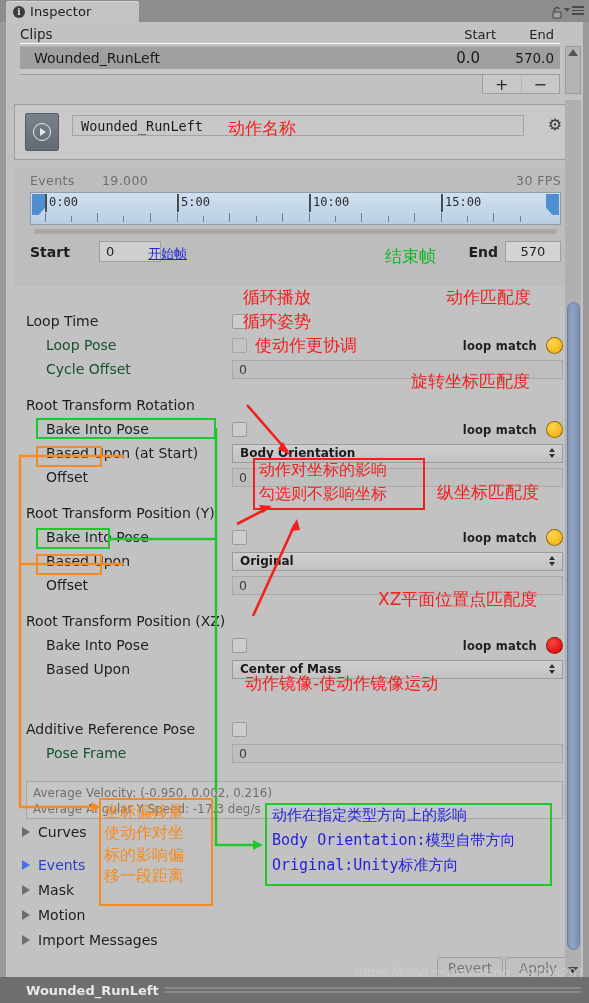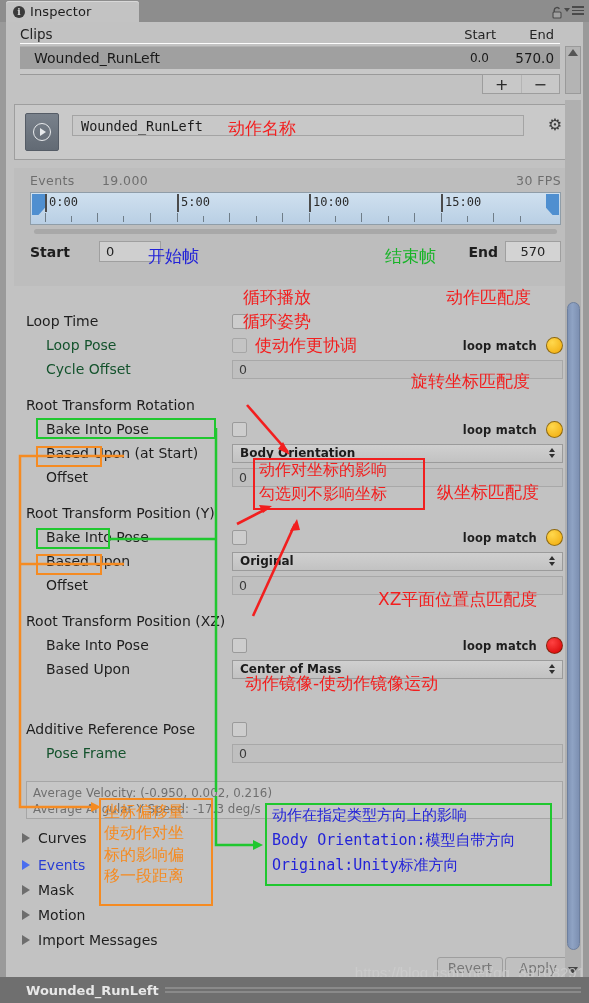--- a/index.html
+++ b/index.html
@@ -55,21 +55,21 @@
   .clips-head .c-title { font-size: 13.5px; color: #242424; }
   .clips-head .c-start { position: absolute; right: 64px; font-size: 13px; color: #242424; }
   .clips-head .c-end   { position: absolute; right: 6px;  font-size: 13px; color: #242424; }
 
   .clip-row {
     position: absolute; left: 14px; top: 24px; width: 540px; height: 23px;
     background: #a0a0a0; display: flex; align-items: center;
     box-shadow: inset 0 1px 0 #b0b0b0;
   }
   .clip-row .name { padding-left: 14px; font-size: 14px; color: #1a1a1a; }
-  .clip-row .s { position: absolute; right: 71px; font-size: 12px; color: #1a1a1a; }
+  .clip-row .s { position: absolute; right: 80px; font-size: 15px; color: #1a1a1a; }
   .clip-row .e { position: absolute; right: 6px;  font-size: 13.5px; color: #1a1a1a; }
 
   .clip-list-foot {
     position: absolute; left: 14px; top: 47px; width: 540px; height: 6px;
     background: #c8c8c8; border-bottom: 1px solid #9a9a9a;
   }
   .pm-box {
     position: absolute; right: 23px; top: 52px; width: 78px; height: 20px;
     background: #c8c8c8; border: 1px solid #9d9d9d;
     display: flex;
@@ -440,21 +440,21 @@
         <div class="numfield">0</div>
       </div>
 
       <div class="stats">
         <div>Average Velocity: (-0.950, 0.002, 0.216)</div>
         <div>Average Angular Y Speed: -17.3 deg/s</div>
       </div>
     </div>
 
     <div class="foldouts">
-      <div class="fold" style="top:8px;">
+      <div class="fold" style="top:2px;">
         <i class="fold-arrow"></i>
         <span class="fold-lab">Curves</span>
       </div>
       <div class="fold" style="top:35px;">
         <i class="fold-arrow blue"></i>
         <span class="fold-lab blue">Events</span>
       </div>
       <div class="fold" style="top:60px;">
         <i class="fold-arrow"></i>
         <span class="fold-lab">Mask</span>
@@ -520,21 +520,21 @@
 使动作对坐
 标的影响偏
 移一段距离</div>
 
   <div class="box-green" style="left:265px; top:803px; width:287px; height:83px;"></div>
   <div class="anno-txt blue" style="left:272px; top:806px; font-size:15px;">动作在指定类型方向上的影响</div>
   <div class="anno-txt blue" style="left:272px; top:831px; font-size:15px; font-family:'DejaVu Sans Mono', monospace;">Body Orientation:模型自带方向</div>
   <div class="anno-txt blue" style="left:272px; top:856px; font-size:15px; font-family:'DejaVu Sans Mono', monospace;">Original:Unity标准方向</div>
 
   <div class="anno-txt red" style="left:228px; top:118px; font-size:17px;">动作名称</div>
-  <div class="anno-txt blue" style="left:148px; top:246px; font-size:17px;">开始帧</div>
+  <div class="anno-txt blue" style="left:148px; top:246px; font-size:13px;text-decoration:underline;">开始帧</div>
   <div class="anno-txt green" style="left:385px; top:246px; font-size:17px;">结束帧</div>
 
   <div class="anno-txt red" style="left:243px; top:287px; font-size:17px;">循环播放</div>
   <div class="anno-txt red" style="left:243px; top:311px; font-size:17px;">循环姿势</div>
   <div class="anno-txt red" style="left:255px; top:335px; font-size:17px;">使动作更协调</div>
 
   <div class="anno-txt red" style="left:446px; top:287px; font-size:17px;">动作匹配度</div>
   <div class="anno-txt red" style="left:411px; top:371px; font-size:17px;">旋转坐标匹配度</div>
   <div class="anno-txt red" style="left:437px; top:482px; font-size:17px;">纵坐标匹配度</div>
   <div class="anno-txt red" style="left:378px; top:589px; font-size:17px;">XZ平面位置点匹配度</div>

